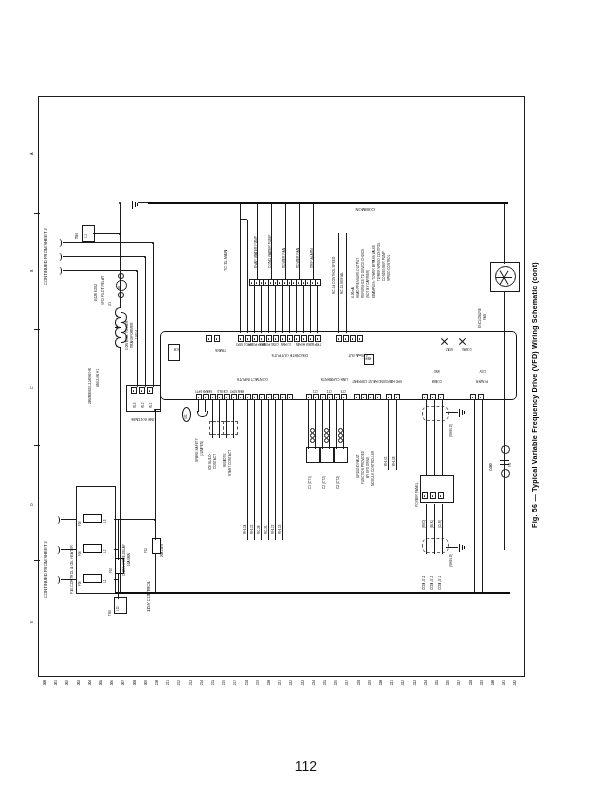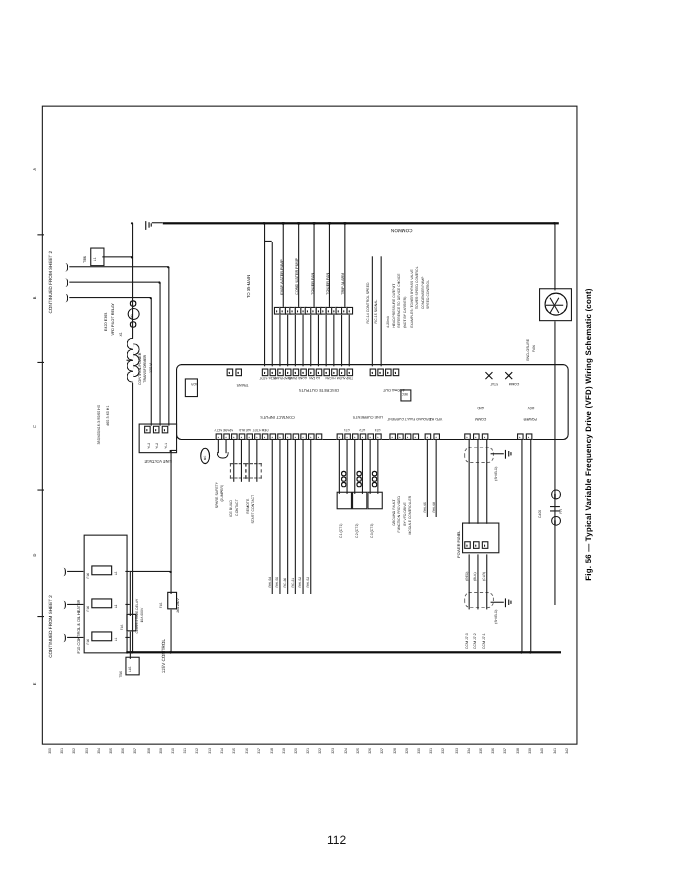--- a/index.html
+++ b/index.html
@@ -27,21 +27,21 @@
   .cb{position:absolute;width:9px;height:5px;border:0.8px solid #111;border-bottom:none;
       border-radius:9px 9px 0 0;background:transparent;}
   .cb2{position:absolute;width:9px;height:5px;border:0.8px solid #111;border-top:none;
       border-radius:0 0 9px 9px;background:transparent;}
   .xl{position:absolute;width:9px;height:1px;background:#111;}
   .gl{position:absolute;background:#111;height:0.9px;}
   .arc{position:absolute;border:0.8px solid #111;border-right:none;
        border-radius:5px 0 0 5px;background:transparent;}
   .caption{position:absolute;text-align:center;font-weight:bold;font-size:7.2px;
            letter-spacing:0.2px;color:#000;}
-  .pageno{position:absolute;left:0;right:0;top:758px;text-align:center;font-size:11px;color:#111;}
+  .pageno{position:absolute;left:0;right:0;top:758px;text-align:center;font-size:14px;color:#111;}
   .board{position:absolute;border:1.1px solid #151515;border-radius:5px;background:transparent;}
 </style>
 </head>
 <body>
 
 <div class="page">
 
   <div class="sheet">
 
     <div class="bx" style="left:23px;top:8px;width:579px;height:485px;border-width:1.2px;"></div>

